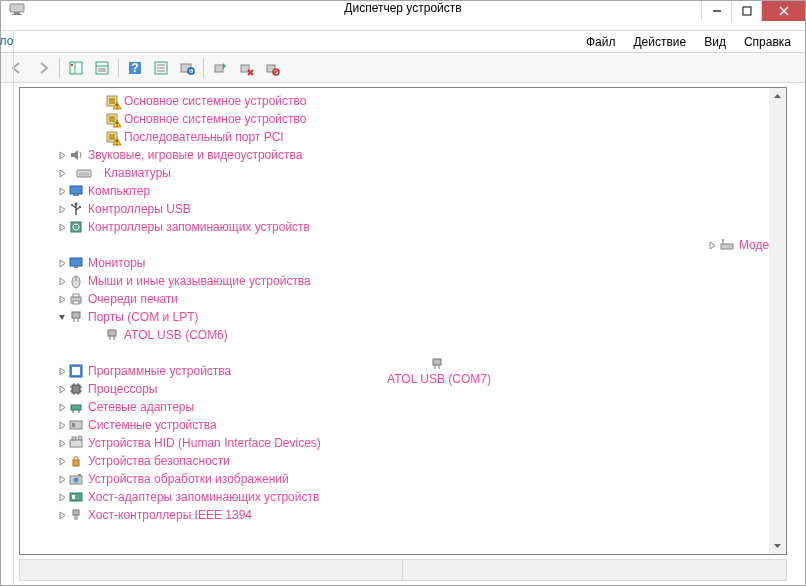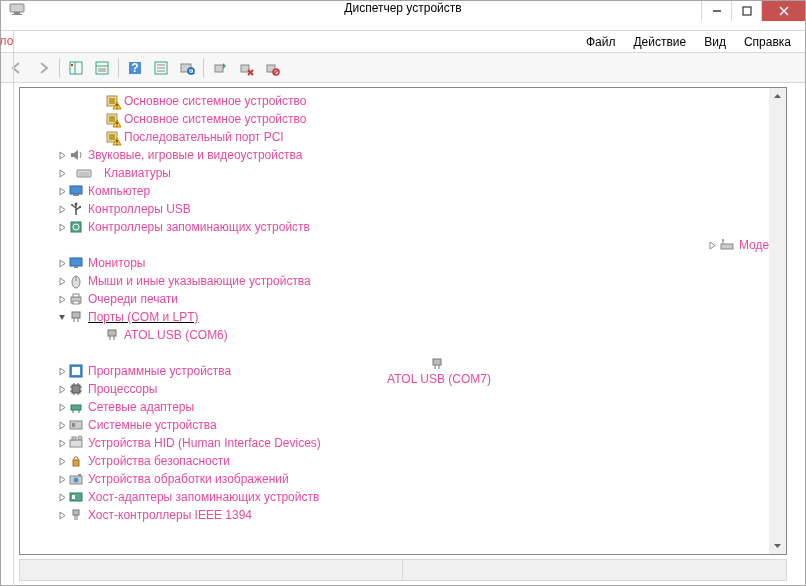--- a/index.html
+++ b/index.html
@@ -23,21 +23,21 @@
 .row { display: flex; align-items: center; height: 18px; white-space: nowrap; cursor: default; }
 .expander { width: 12px; height: 12px; display: flex; align-items: center; justify-content: center; flex-shrink: 0; }
 .ic { width: 16px; height: 16px; flex-shrink: 0; margin-right: 4px; display: flex; align-items: center; justify-content: center; position: relative; }
 .ic .warn { position: absolute; right: -2px; bottom: -2px; }
 .label { color: #ec4899; }
 .scrollbar-v { position: absolute; right: 0; top: 0; bottom: 0; width: 17px; background: #f0f0f0; display: flex; flex-direction: column; }
 .scrollbar-v .sbtn { height: 17px; display: flex; align-items: center; justify-content: center; background: #f0f0f0; }
 .scrollbar-v .strack { flex: 1; background: #f0f0f0; }
 .statusbar { position: absolute; left: 18px; right: 18px; bottom: 4px; height: 22px; border: 1px solid #d8d8d8; border-top: 1px solid #d8d8d8; display: flex; background: #f0f0f0; }
 .statusbar .sseg { border-right: 1px solid #d8d8d8; width: 50%; }
-.left-sliver { position: absolute; left: 0; top: 30px; bottom: 0; width: 14px; border-right: 1px solid #d8d8d8; display: flex; align-items: flex-start; justify-content: center; padding-top: 4px; color: #ef4444; }
+.left-sliver { position: absolute; left: 0; top: 30px; bottom: 0; width: 14px; border-right: 1px solid #d8d8d8; display: flex; align-items: flex-start; justify-content: center; padding-top: 4px; color: #0f766e; }
 </style>
 </head>
 <body>
 
 <div class="window">
 
   <div class="titlebar">
     <span class="appicon">
       <svg width="16" height="16" viewBox="0 0 16 16">
           <rect x="1" y="3" width="14" height="8" rx="1" fill="#d0d0d0" stroke="#888"></rect>
@@ -322,21 +322,21 @@
             </span>
             <span class="ic">
               <svg width="16" height="16">
                 <rect x="3" y="6" width="10" height="6" fill="#ccc" stroke="#888"></rect>
                 <rect x="5" y="3" width="6" height="3" fill="#fff" stroke="#888"></rect>
                 <rect x="5" y="10" width="6" height="3" fill="#fff" stroke="#888"></rect>
               </svg>
             </span>
             <span class="label">Очереди печати</span>
           </div>
-          <div class="row" style="padding-left: 36px; text-decoration: underline;">
+          <div class="row" style="padding-left: 36px;">
             <span class="expander">
               <svg width="9" height="9">
                 <path d="M1 2 L7 2 L4 7 Z" fill="#595959"></path>
               </svg>
             </span>
             <span class="ic">
               <svg width="16" height="16">
                 <rect x="4" y="3" width="8" height="6" fill="#bbb" stroke="#777"></rect>
                 <line x1="6" y1="9" x2="6" y2="13" stroke="#777"></line>
                 <line x1="10" y1="9" x2="10" y2="13" stroke="#777"></line>

